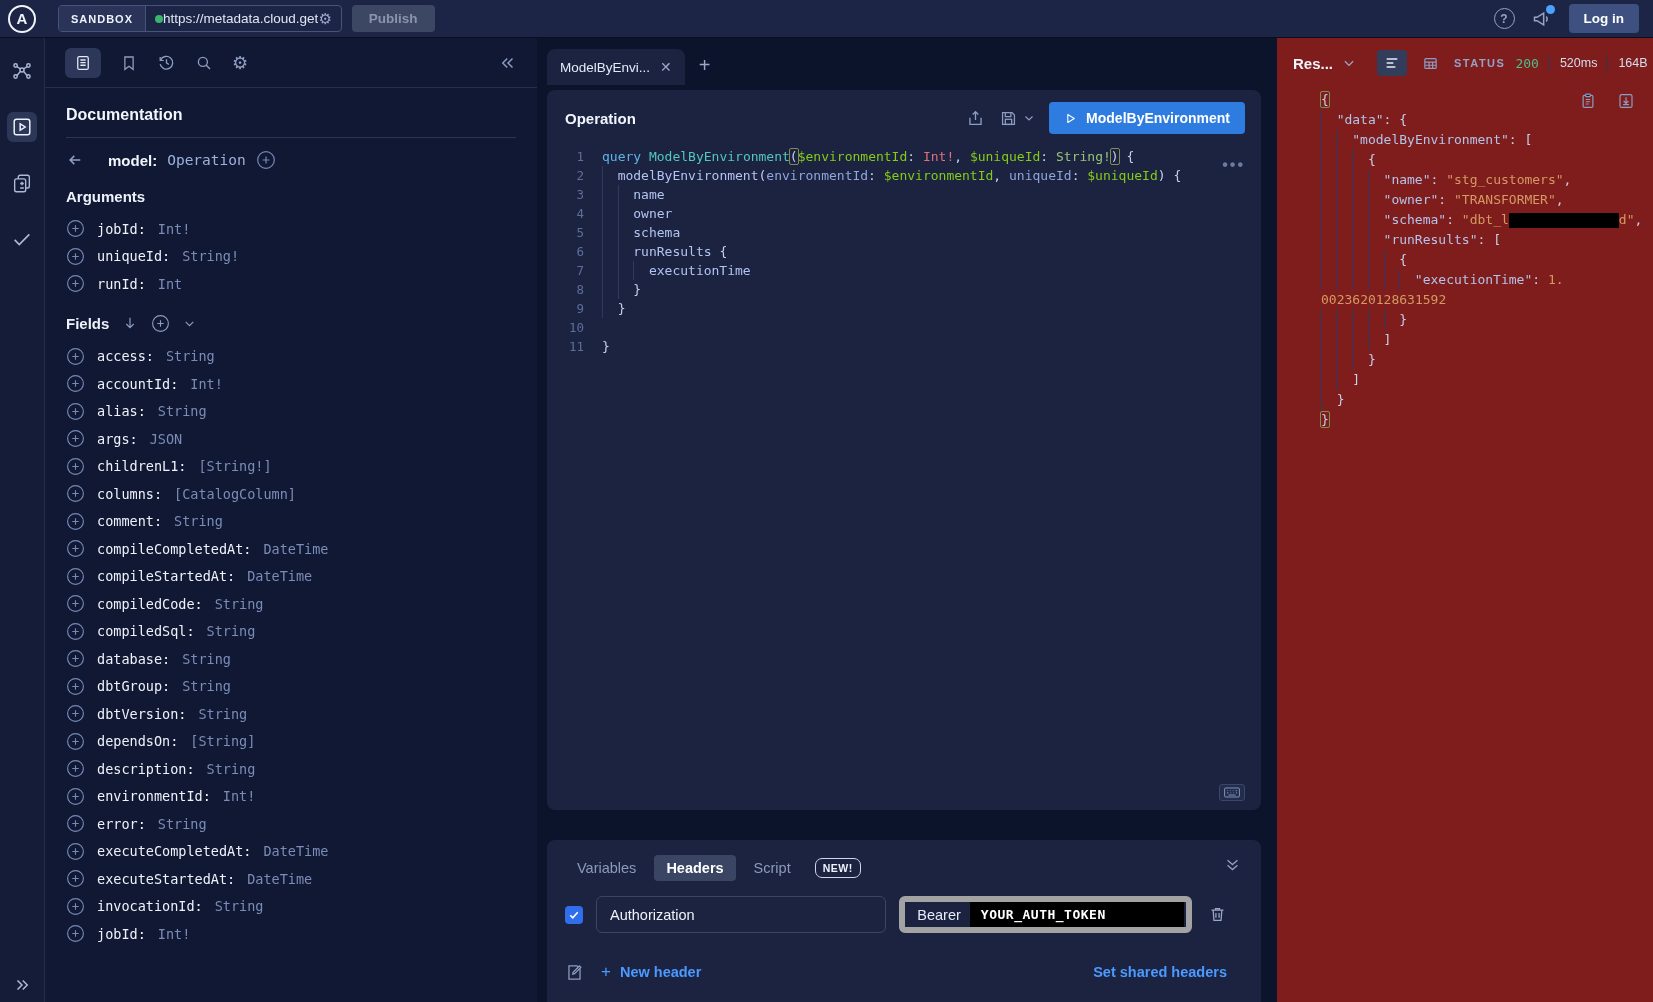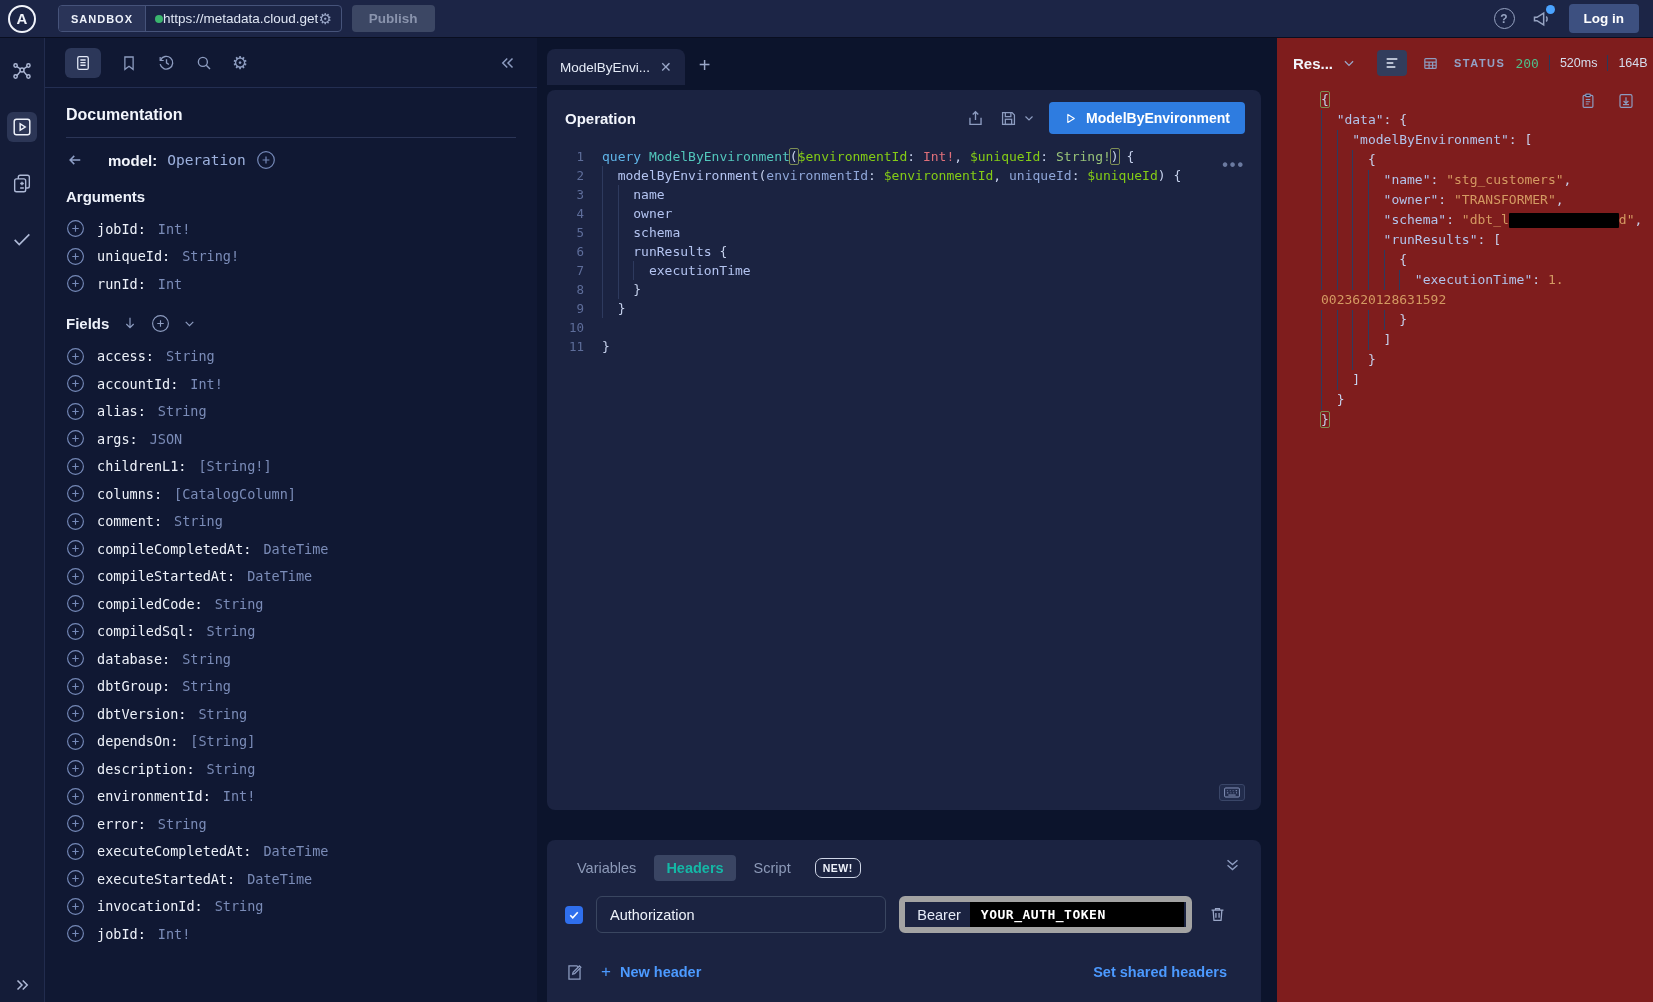--- a/index.html
+++ b/index.html
@@ -77,21 +77,21 @@
   .tk-bhl { color:#c6d1ec; border:1px solid #7e8f55; border-radius:2px; margin:0 -1px; }
   .tk-redact { display:inline-block; width:110px; height:15px; background:#000; vertical-align:middle; border-radius:1px; }
   .editor-kebab { position:absolute; top:12px; right:16px; color:#6b7aa0; letter-spacing:2px; font-size:16px; font-weight:bold; }
   .kbd-icon { position:absolute; bottom:9px; right:16px; color:#8a97bd; border:1px solid #3a4668; border-radius:3px; padding:2px 4px; background:#222c4c; }
   .mid-gap { height:30px; }
 
   
   .reqcard { height:162px; background:#1b2341; border-radius:8px 8px 0 0; margin:0 16px 0 10px; padding:15px 34px 0 18px; position:relative; }
   .req-tabs { display:flex; align-items:center; gap:6px; }
   .req-tab { font-size:14.5px; color:#8d9ab8; padding:5px 12px; border-radius:4px; }
-  .req-tab.active { background:#3a4563; color:#14b8a6; font-weight:bold; }
+  .req-tab.active { background:#3a4563; color:#ffffff; font-weight:bold; }
   .new-badge { margin-left:6px; border:1.5px solid #cfd6e6; border-radius:7px; color:#eef2fa; font-size:10.5px; font-weight:bold; letter-spacing:0.5px; padding:3px 7px; }
   .req-collapse { position:absolute; top:16px; right:20px; color:#8d9cc0; }
   .hdr-row { display:flex; align-items:center; gap:13px; margin-top:15px; }
   .checkbox { width:18px; height:18px; flex:none; background:#2f6fed; border-radius:4px; display:flex; align-items:center; justify-content:center; }
   .key-field { flex:1; height:37px; border:1px solid #3a4660; border-radius:6px; display:flex; align-items:center; padding:0 13px; font-size:14.5px; color:#eef2fa; background:transparent; }
   .val-field { flex:1.07; height:37px; border:6px solid #a3a3a3; border-radius:6px; display:flex; align-items:center; overflow:hidden; }
   .val-prefix { font-size:14.5px; color:#e4eaf6; padding:0 9px 0 12px; flex:none; }
   .val-token { flex:1; height:31px; margin-right:2px; background:#000; border-radius:3px; display:flex; align-items:center; padding-left:11px; font-family:"DejaVu Sans Mono", monospace; font-weight:bold; font-size:13px; letter-spacing:0.5px; color:#fff; }
   .trash-wrap { color:#9aa7c8; flex:none; padding-left:3px; }
   .req-footer { display:flex; align-items:center; margin-top:29px; }

